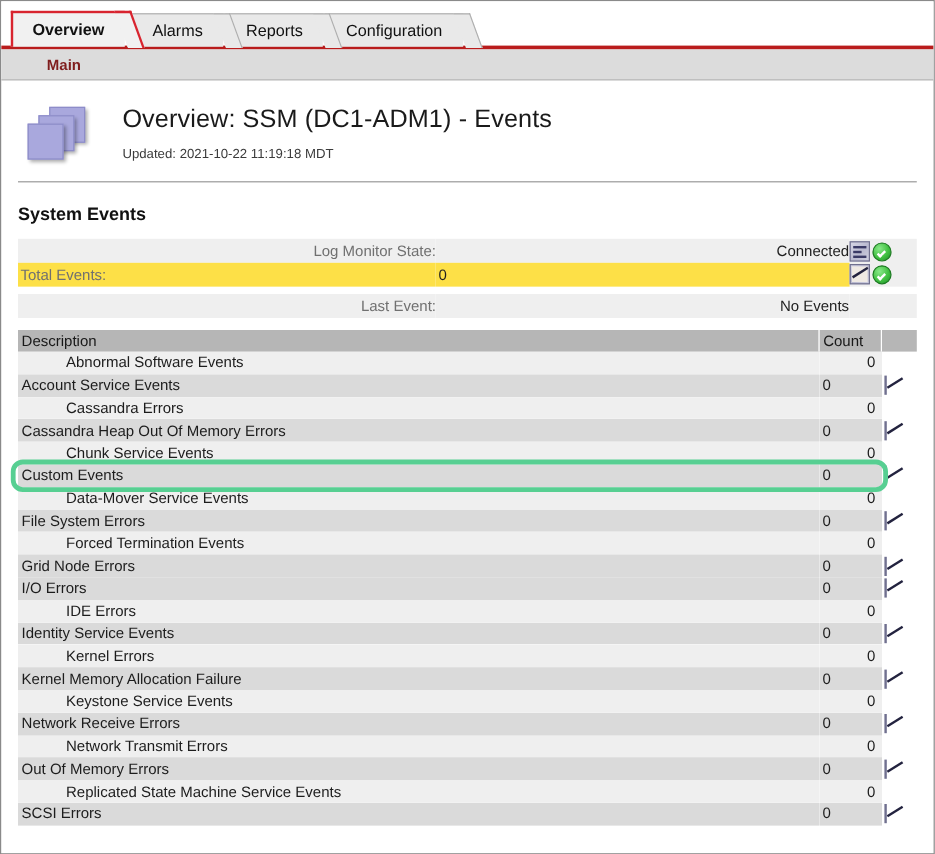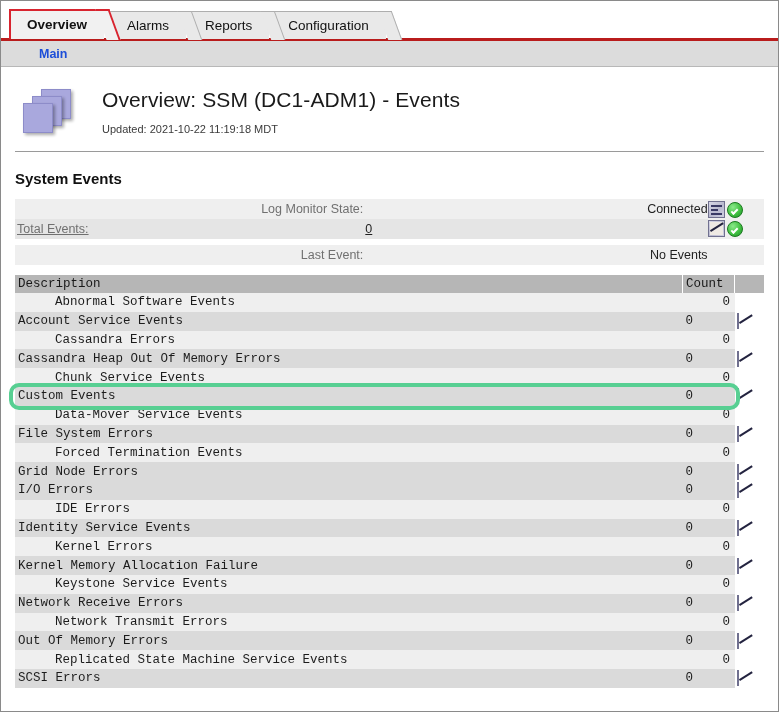--- a/index.html
+++ b/index.html
@@ -100,21 +100,21 @@
   .subnav {
     height: 26px;
     background: #dcdcdc;
     border-bottom: 1px solid #b8b8b8;
     display: flex;
     align-items: center;
     padding-left: 38px;
     box-sizing: border-box;
   }
   .subnav a {
-    color: #1d4ed8;
+    color: #7f1d1d;
     font-size: 12.5px;
     text-decoration: none;
     font-weight: bold;
   }
 
   
   .page-header {
     margin: 0 14px;
     padding: 16px 0 14px 0;
     display: flex;
@@ -170,21 +170,21 @@
     border-collapse: collapse;
     width: calc(100% - 28px);
     table-layout: fixed;
   }
   .summary td {
     height: 20px;
     font-size: 12.5px;
     padding: 0 0 0 2px;
     vertical-align: middle;
   }
-  .summary tr.alt td { background: #e5e5e5; text-decoration: underline; }
+  .summary tr.alt td { background: #fde047; }
   .summary tr.plain td { background: #efefef; text-align: right; }
   .summary .lbl { color: #707070; width: 344px; }
   .summary .val { color: #1f1f1f; width: 340px; }
   .summary .ico { width: 56px; padding: 0; }
   .spacer-row td { background: #ffffff !important; height: 6px; }
 
   .icon-pair { display: flex; align-items: center; gap: 2px; justify-content: flex-start; }
 
   
   .mini-btn {
@@ -236,21 +236,21 @@
     content: "";
     position: absolute;
     left: 3px; top: 6px;
     width: 5px; height: 2px;
     border-left: 2.5px solid #ffffff;
     border-bottom: 2.5px solid #ffffff;
     transform: rotate(-45deg);
   }
 
   
-  .events-wrap { margin: 10px 14px 0 14px; position: relative; font-family: Liberation Mono, monospace; }
+  .events-wrap { margin: 10px 14px 0 14px; position: relative; }
   table.events {
     border-collapse: collapse;
     width: 100%;
     table-layout: fixed;
   }
   table.events th {
     background: #b6b6b6;
     color: #181818;
     font-size: 12.5px;
     font-weight: normal;

